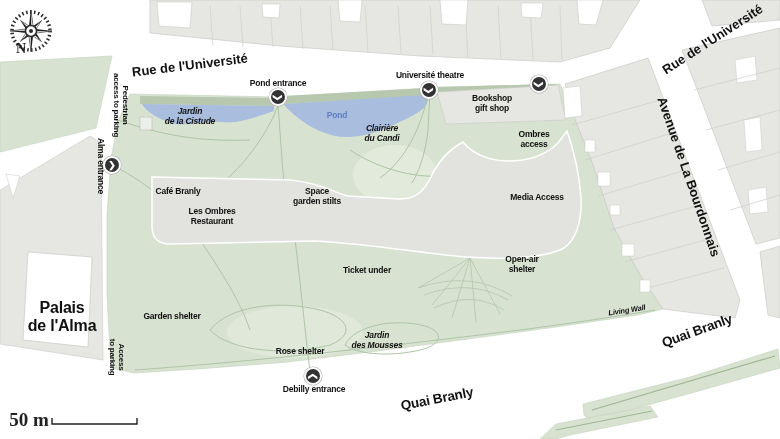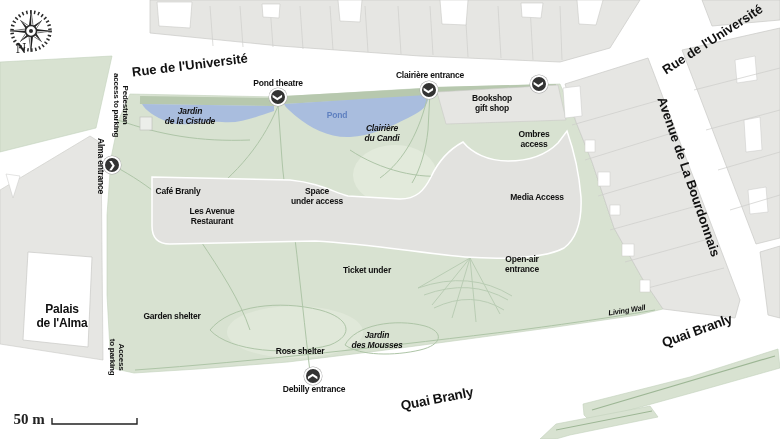--- a/index.html
+++ b/index.html
@@ -5,24 +5,24 @@
   html,body{margin:0;padding:0;background:#fff;}
   #map{position:relative;width:780px;height:439px;overflow:hidden;background:#fff;
        font-family:"Liberation Sans",sans-serif;}
   #map svg{position:absolute;left:0;top:0;}
   .lbl{position:absolute;color:#111;font-weight:bold;font-size:8.5px;line-height:1.15;
        text-align:center;white-space:pre;letter-spacing:-0.2px;
        transform:translate(-50%,-50%) rotate(var(--r,0deg));transform-origin:center;}
   .it{font-style:italic;}
   .street{font-size:13px;letter-spacing:0;}
   .quai{font-size:13.5px;}
-  .big{font-size:12px;text-align:center;}
+  .big{font-size:16px;text-align:center;}
   .pond-t{color:var(--pond_text,#5f80c0);}
   .tiny{font-size:7.5px;}
-  .serif{font-family:"Liberation Serif",serif;font-size:15px;letter-spacing:0;color:#222;}
+  .serif{font-family:"Liberation Serif",serif;font-size:19px;letter-spacing:0;color:#222;}
   .ent{position:absolute;width:14px;height:14px;border-radius:50%;
        background:var(--entrance_bg,#333);border:2px solid #fff;
        box-shadow:0 0 0 0.5px #aaa;transform:translate(-50%,-50%);
        display:flex;align-items:center;justify-content:center;}
   .ent span{color:#fff;font-size:9px;font-weight:bold;line-height:1;display:block;}
   .ent.down span{transform:rotate(90deg);}
   .ent.up span{transform:rotate(-90deg);}
 </style>
 </head>
 <body>
@@ -191,43 +191,43 @@
   <div class="ent down" style="left:539px;top:84px">
       <span>❯</span>
     </div>
   <div class="ent" style="left:112px;top:165px">
       <span>❯</span>
     </div>
   <div class="ent up" style="left:313px;top:376px">
       <span>❯</span>
     </div>
 
-  <div class="lbl" style="left:278px;top:84px">Pond theatre</div>
-  <div class="lbl" style="left:430px;top:76px">Clairière entrance</div>
+  <div class="lbl" style="left:278px;top:84px">Pond entrance</div>
+  <div class="lbl" style="left:430px;top:76px">Université theatre</div>
   <div class="lbl" style="left:100px;top:166px;--r:90deg">Alma entrance</div>
   <div class="lbl" style="left:314px;top:390px">Debilly entrance</div>
 
   <div class="lbl" style="left:121px;top:105px;--r:90deg;font-size:8px">Pedestrian
 access to parking</div>
   <div class="lbl" style="left:117px;top:357px;--r:90deg;font-size:8px">Access
 to parking</div>
 
   <div class="lbl" style="left:492px;top:104px">Bookshop
 gift shop</div>
   <div class="lbl" style="left:534px;top:140px">Ombres
 access</div>
   <div class="lbl" style="left:537px;top:198px">Media Access</div>
   <div class="lbl" style="left:178px;top:192px">Café Branly</div>
-  <div class="lbl" style="left:212px;top:217px">Les Avenue
+  <div class="lbl" style="left:212px;top:217px">Les Ombres
 Restaurant</div>
   <div class="lbl" style="left:317px;top:197px">Space
-under access</div>
+garden stilts</div>
   <div class="lbl" style="left:367px;top:271px">Ticket under</div>
   <div class="lbl" style="left:522px;top:265px">Open-air
-entrance</div>
+shelter</div>
   <div class="lbl it tiny" style="left:627px;top:311px;--r:-9deg">Living Wall</div>
   <div class="lbl big" style="left:62px;top:317px">Palais
 de l'Alma</div>
 
   <div class="lbl it" style="left:190px;top:117px">Jardin
 de la Cistude</div>
   <div class="lbl it" style="left:382px;top:134px">Clairière
 du Candi</div>
   <div class="lbl pond-t" style="left:337px;top:116px">Pond</div>
   <div class="lbl" style="left:172px;top:317px">Garden shelter</div>

